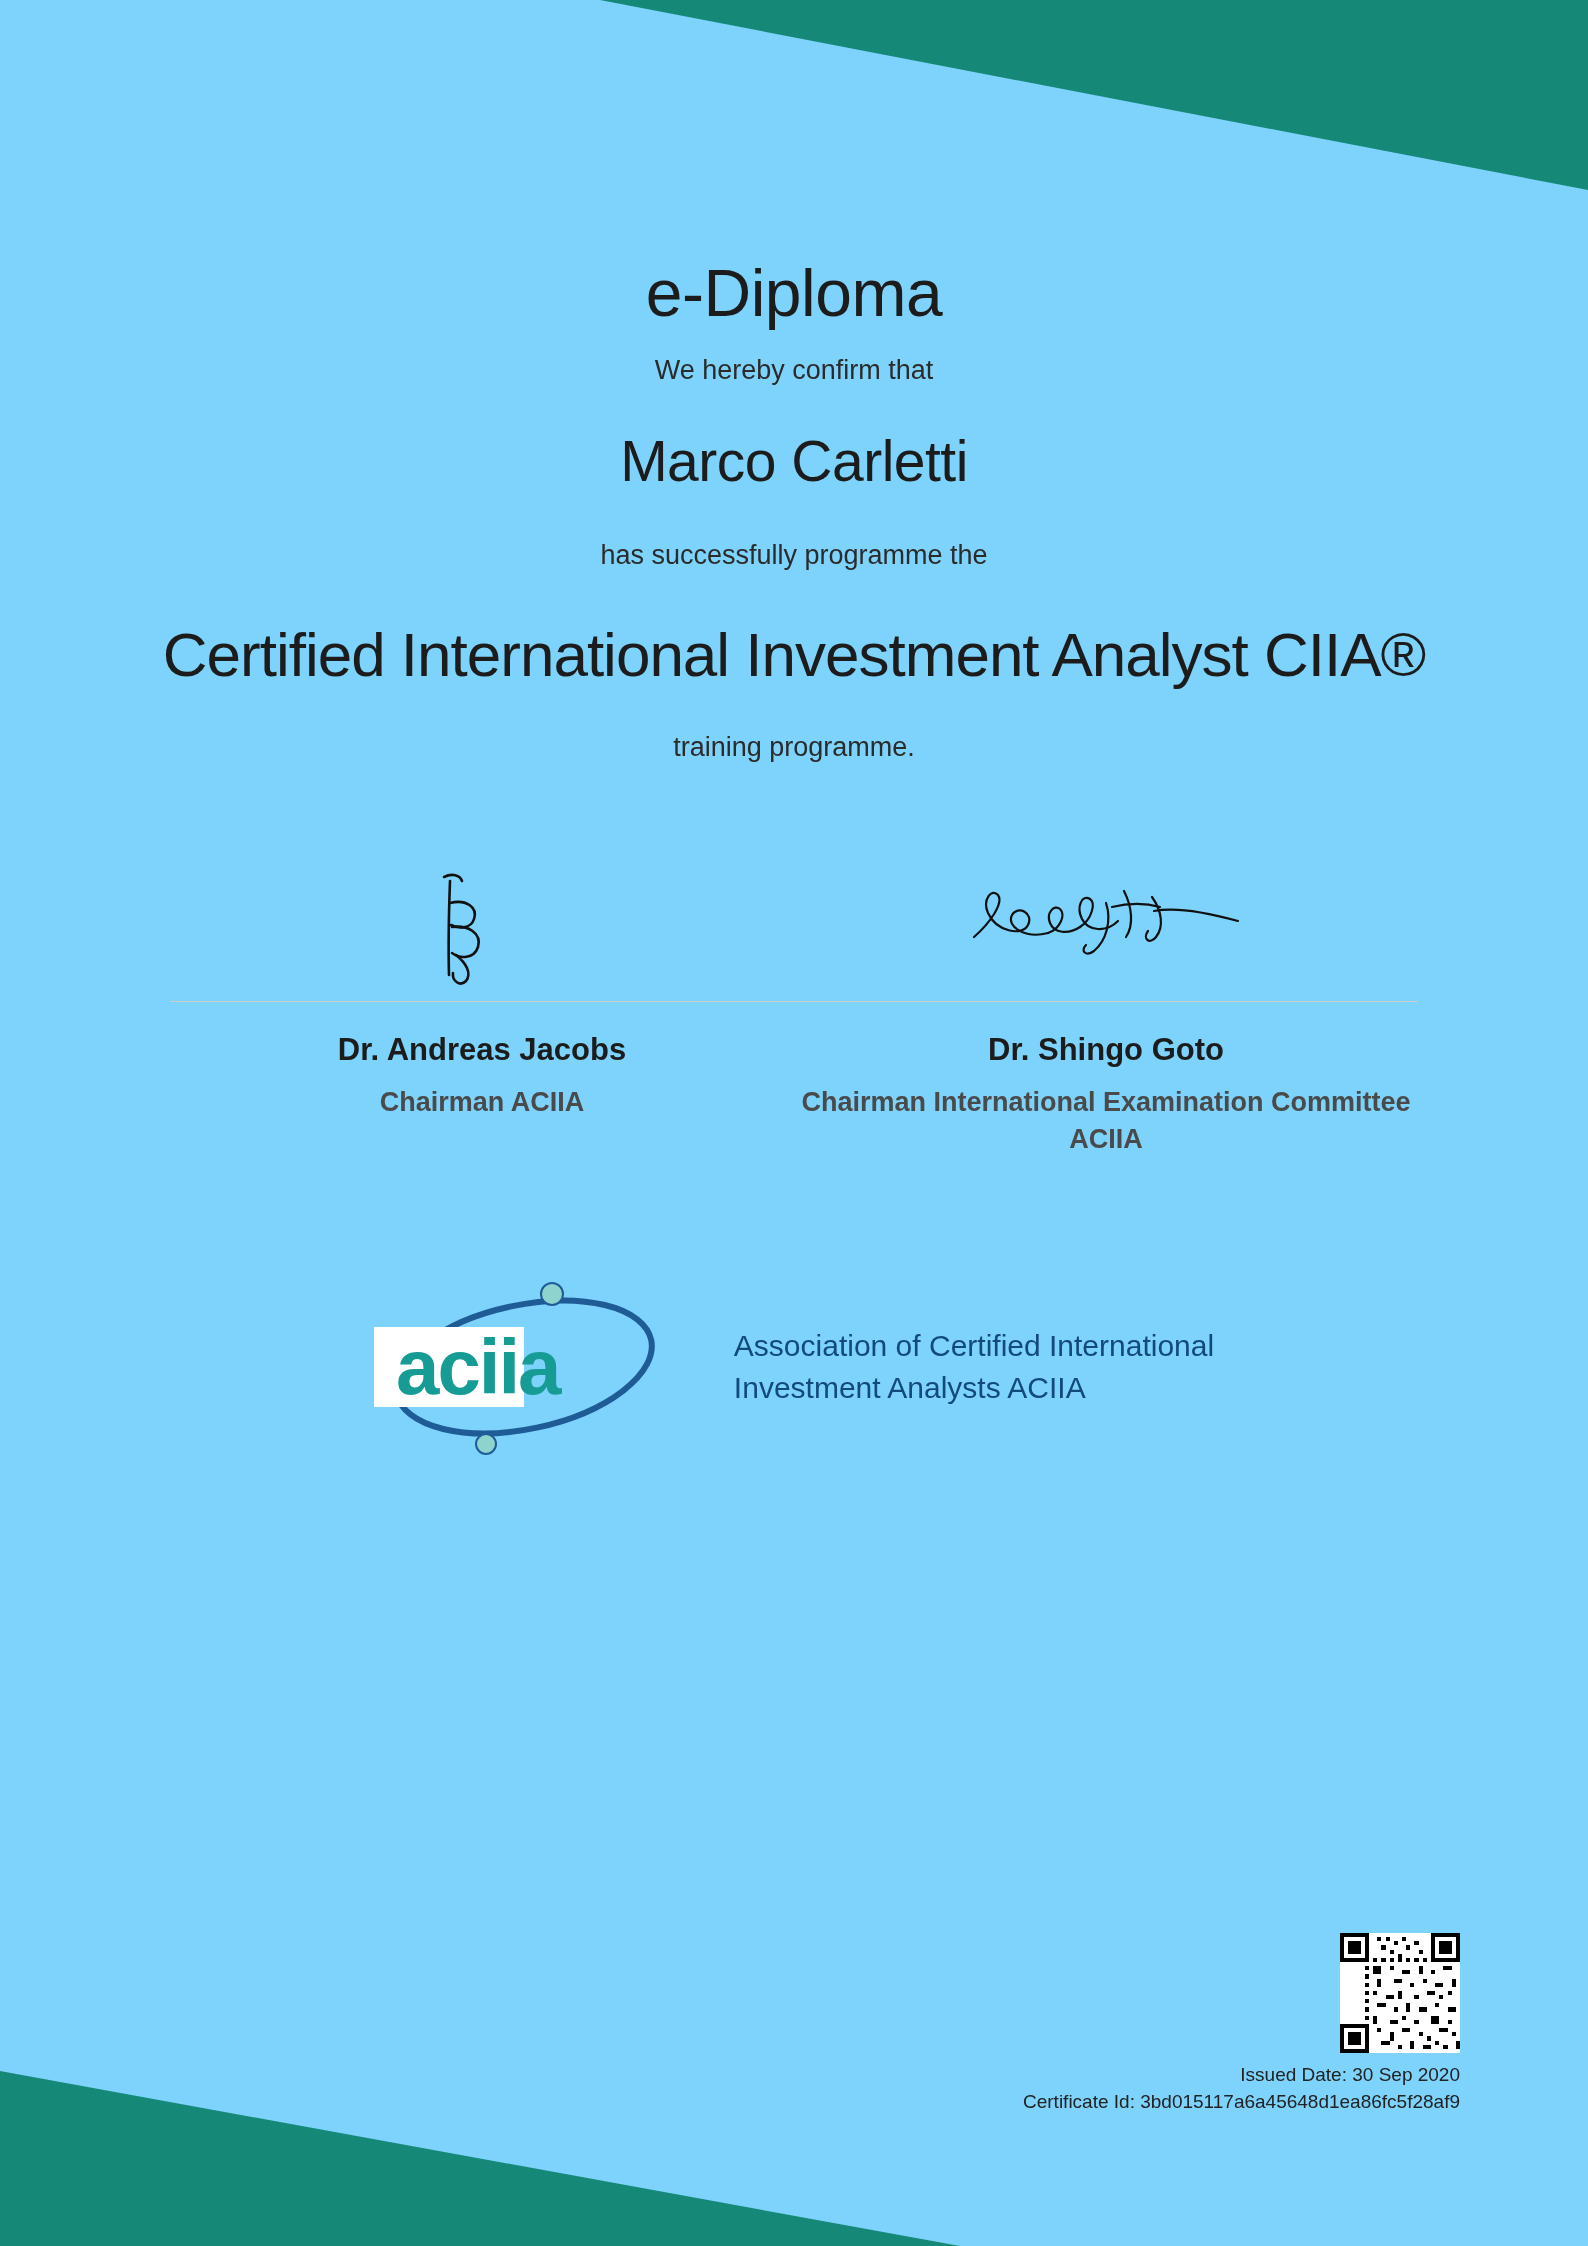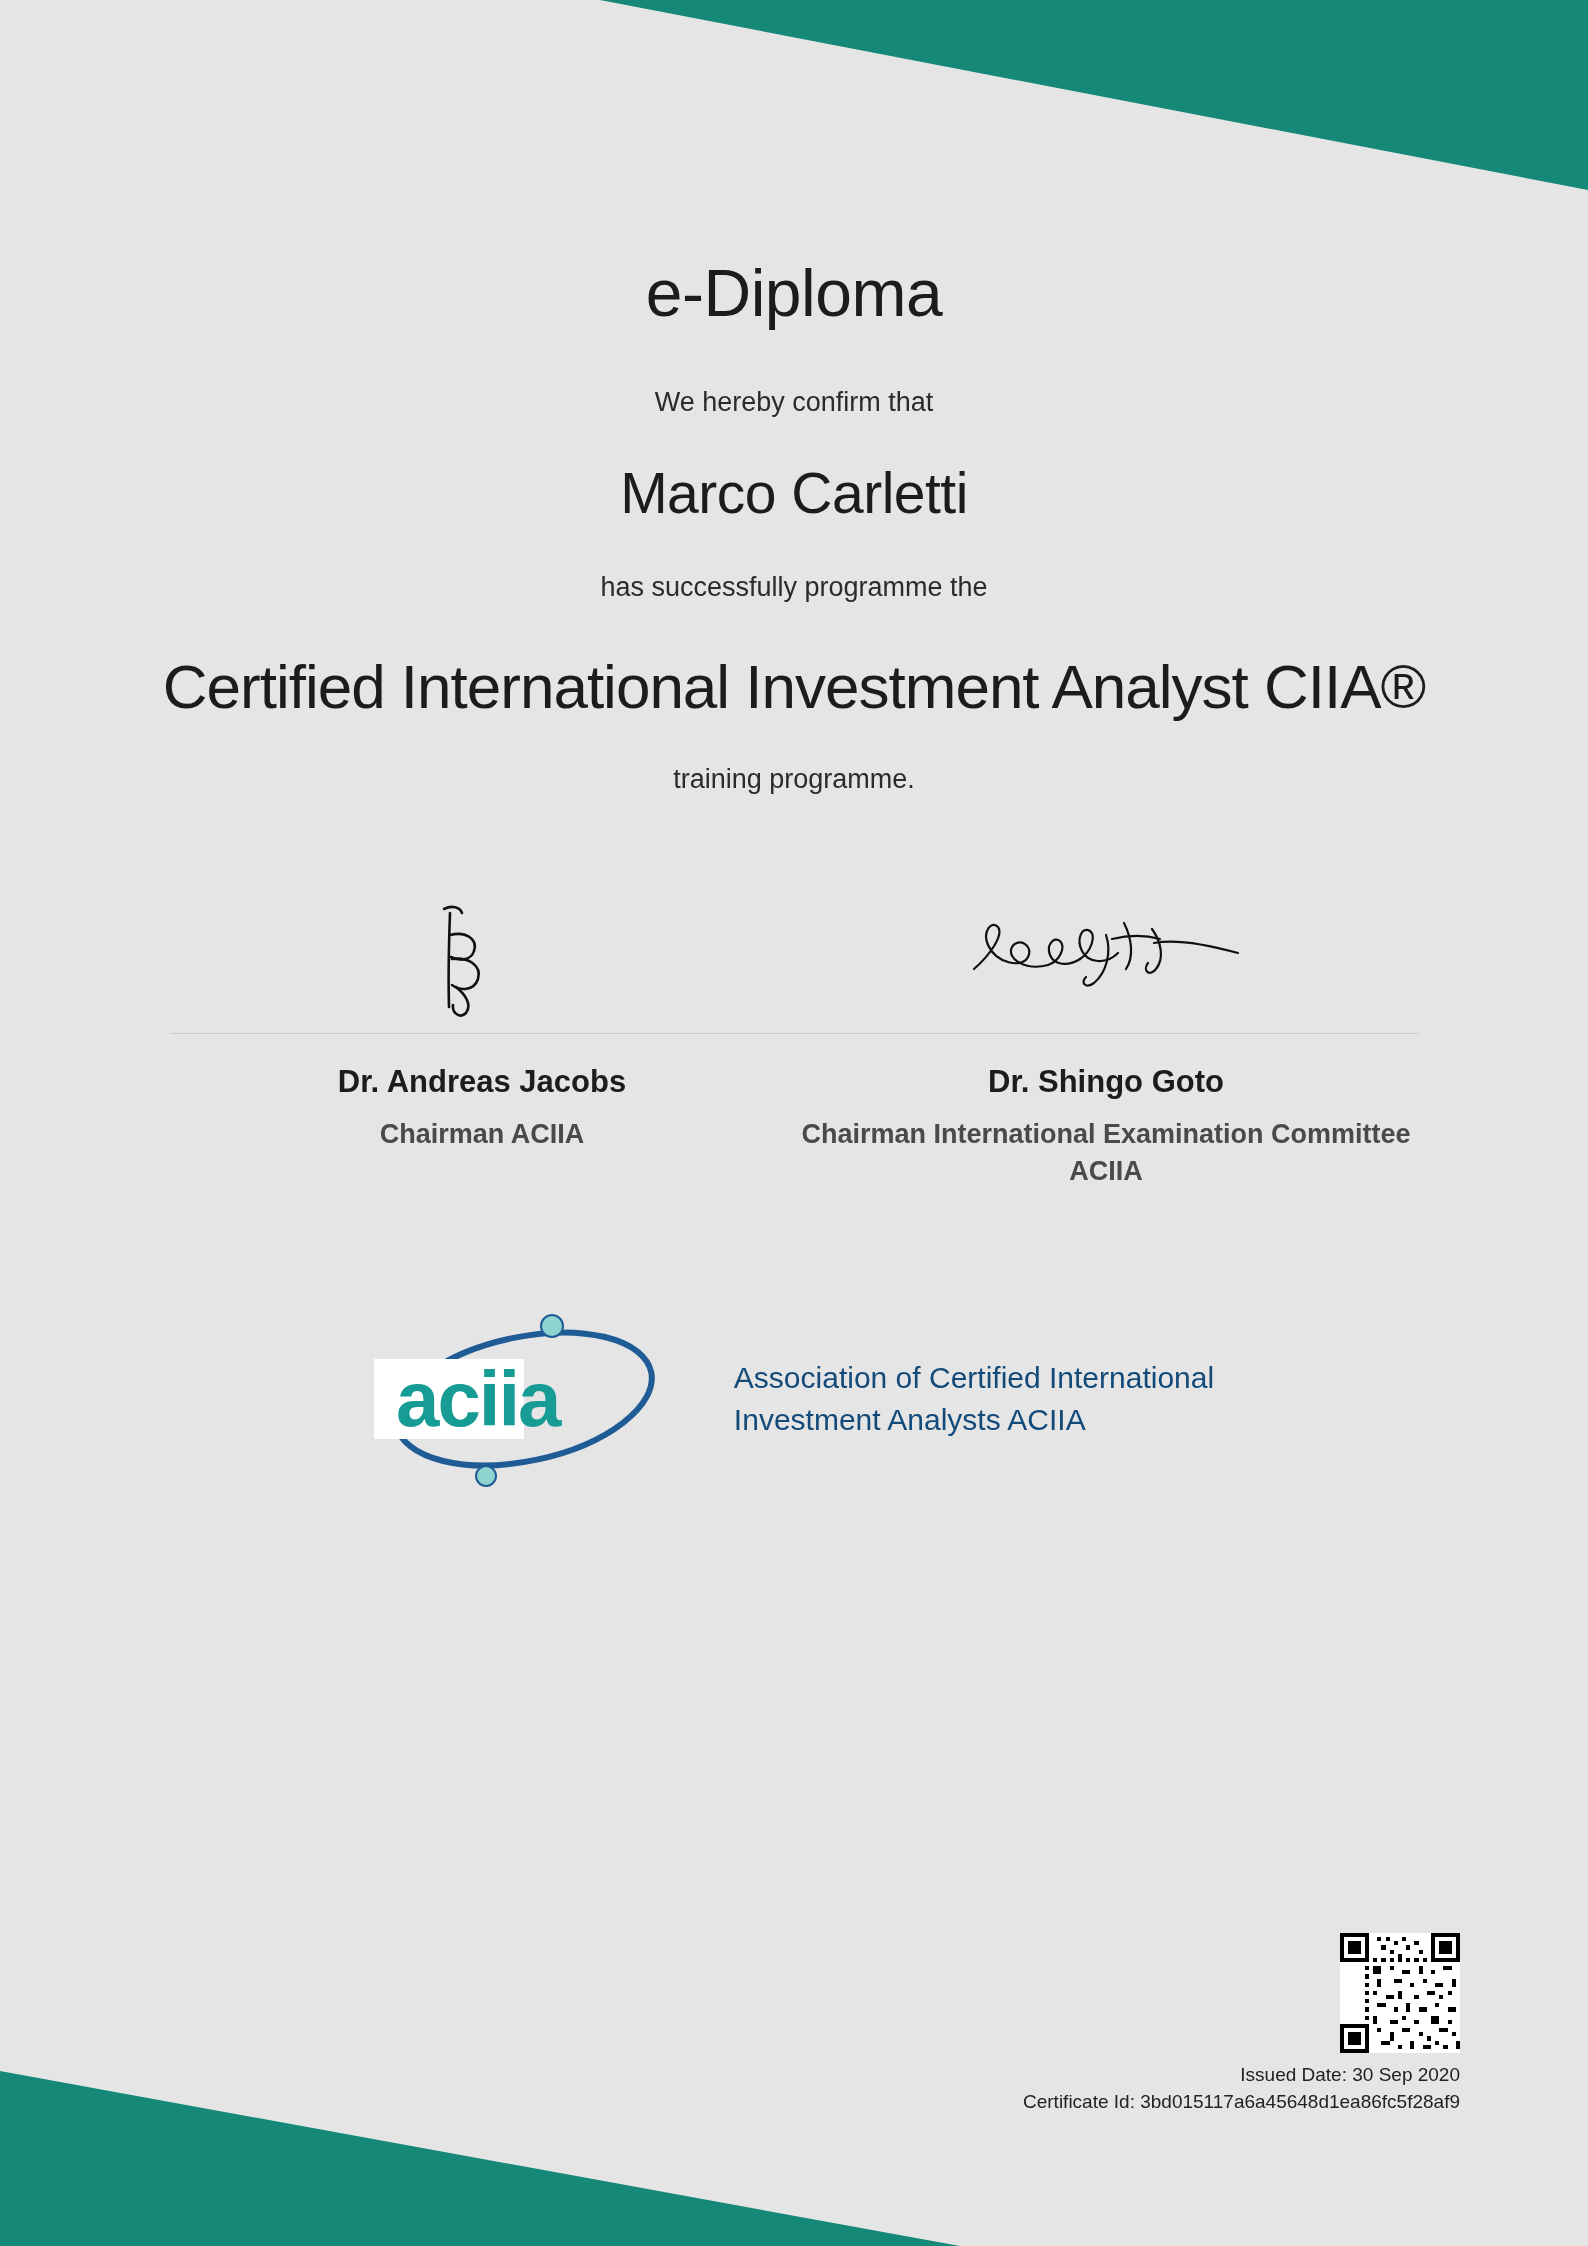--- a/index.html
+++ b/index.html
@@ -8,21 +8,21 @@
     background: #ffffff;
   }
   body {
     font-family: "Liberation Sans", sans-serif;
     color: #1a1a1a;
   }
   .page {
     position: relative;
     width: 1588px;
     height: 2246px;
-    background: #e5e5e5;
+    background: #7dd3fc;
     overflow: hidden;
     box-sizing: border-box;
   }
   
   .corner-top {
     position: absolute;
     top: 0;
     left: 0;
     width: 1588px;
     height: 200px;
@@ -49,21 +49,21 @@
     font-weight: normal;
     margin: 0;
     padding-top: 255px;
     letter-spacing: -0.5px;
     color: #1c1c1c;
   }
   .subline {
     text-align: center;
     font-size: 27px;
     color: #2b2b2b;
-    margin: 56px 0 0 0;
+    margin: 24px 0 0 0;
     font-weight: normal;
   }
   .recipient {
     text-align: center;
     font-size: 57px;
     color: #1c1c1c;
     margin: 42px 0 16px 0;
     font-weight: normal;
     letter-spacing: -0.5px;
   }

